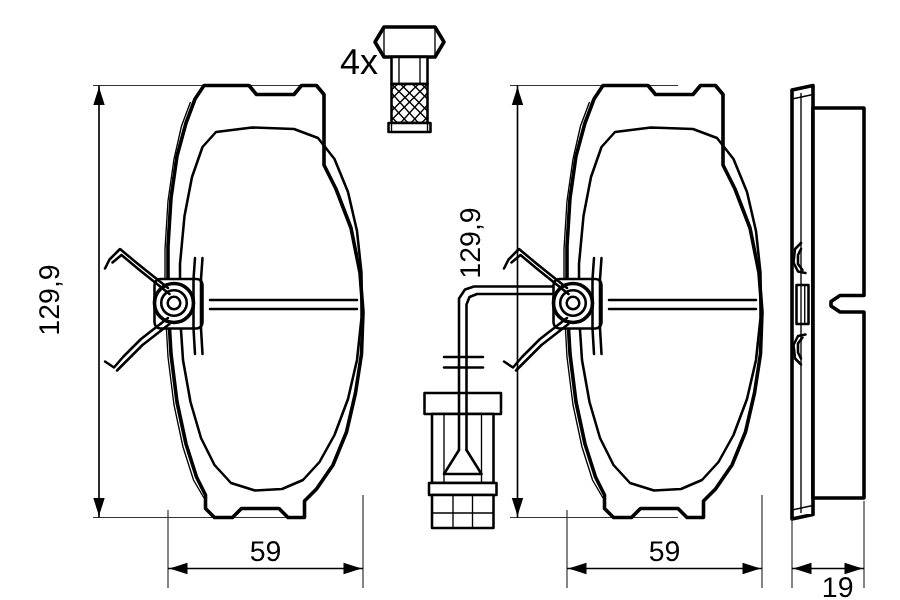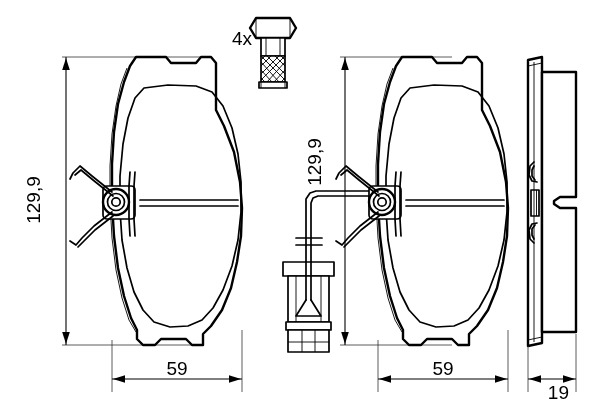--- a/index.html
+++ b/index.html
@@ -31,21 +31,21 @@
   .fillwhite { fill: #ffffff; }
   .solid { fill: #000000; stroke: none; }
   .dimtxt {
     font-family: "Liberation Sans", sans-serif;
     font-size: 19px;
     fill: #1a1a1a;
     letter-spacing: 0px;
   }
   .qtytxt {
     font-family: "Liberation Sans", sans-serif;
-    font-size: 19px;
+    font-size: 24px;
     fill: #1a1a1a;
   }
 </style>
 </head>
 <body>
 
 <div id="sheet">
 
   <svg viewBox="0 0 600 400" xmlns="http://www.w3.org/2000/svg">
 

